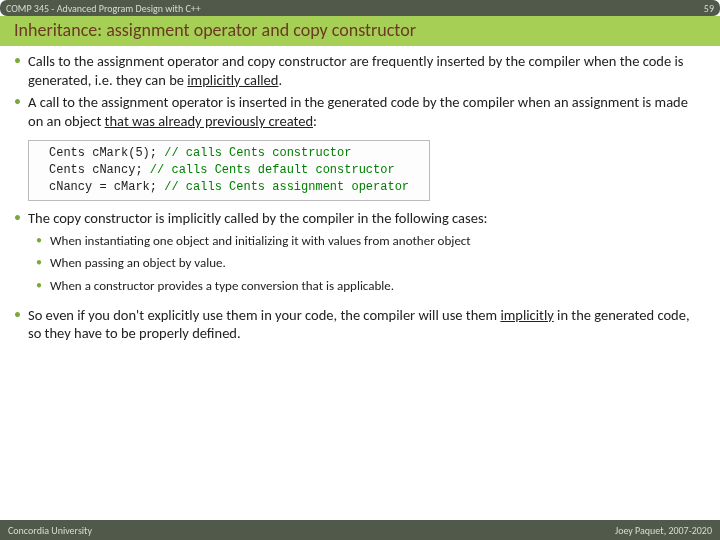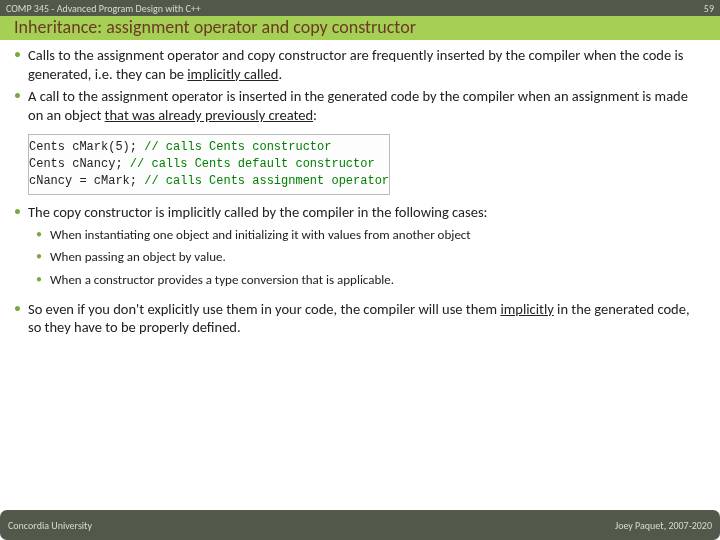--- a/index.html
+++ b/index.html
@@ -14,28 +14,29 @@
   }
   .topbar {
     background: #51594a;
     height: 16px;
     display: flex;
     align-items: center;
     justify-content: space-between;
     padding: 0 6px;
     color: #d8dcd0;
     font-size: 10px;
+    border-radius: 7px;
   }
   .titlebar {
     background: #a6cf55;
     color: #6b3a24;
     font-size: 18px;
     font-weight: 400;
     padding: 4px 14px 6px 14px;
-    height: 24px;
+    height: 30px;
     display: flex;
     align-items: center;
   }
   .content {
     padding: 6px 14px 0 14px;
     font-size: 14.5px;
     line-height: 1.28;
   }
   ul.main { list-style: none; }
   ul.main > li {
@@ -68,42 +69,41 @@
     color: #7aa83a;
     font-size: 12px;
   }
   .underline { text-decoration: underline; margin-top: 28px; }
   .codebox {
     border: 1px solid #bbb;
     background: #fdfdfd;
     font-family: Consolas, "Courier New", monospace;
     font-size: 12px;
     line-height: 1.4;
-    padding: 4px 0;
+    padding: 4px 20px;
     margin: 6px 0 8px 14px;
     display: inline-block;
     white-space: pre;
   }
   .codebox .cm { color: #008000; }
   .codebox2 { margin-left: 22px; }
   .spacer { height: 6px; }
   .footer {
     position: absolute;
     bottom: 0;
     left: 0;
     right: 0;
     background: #51594a;
-    height: 30px;
+    height: 20px;
     display: flex;
     align-items: center;
     justify-content: space-between;
     padding: 0 8px;
     color: #d8dcd0;
     font-size: 10px;
-    border-radius: 7px;
   }
   .footer .mid {
     position: absolute;
     left: 50%;
     transform: translateX(-50%);
   }
 </style>
 </head>
 <body>
 

